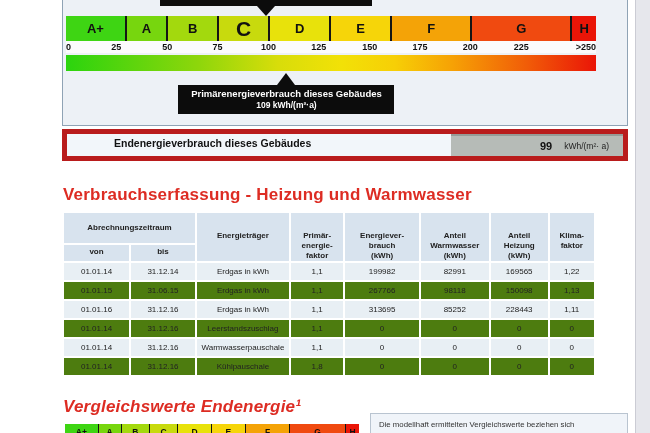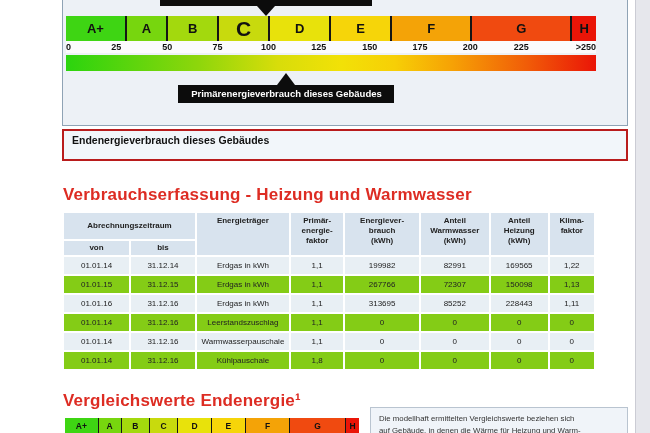--- a/index.html
+++ b/index.html
@@ -31,45 +31,45 @@
     background:linear-gradient(to right,#2bd40e 0%,#8ed60b 25%,#d8dd0a 40%,#f2e107 52%,#f7cf06 62%,#f6a105 73%,#f15c08 87%,#ea1507 100%); }
   .marker-bottom-zone { position:relative; height:38px; }
   .arrow-up { position:absolute; top:2px; width:0; height:0;
     border-left:9px solid transparent; border-right:9px solid transparent; border-bottom:12px solid #0c0c0c; }
   .primary-label-box { position:absolute; top:14px; width:216px; background:#0c0c0c; color:#ffffff;
     text-align:center; padding:3px 4px 4px 4px; }
   .primary-label-box .l1 { font-size:9.5px; font-weight:700; }
   .primary-label-box .l2 { font-size:8.5px; font-weight:700; margin-top:1px; }
 
   
-  .end-row { margin-top:3px; width:566px; height:32px; border:2px solid #b91c1c;
-    background:#f2f6fa; display:flex; }
+  .end-row { margin-top:3px; width:566px; height:32px; border:5px solid #b91c1c;
+    background:#f2f6fa; display:flex;padding-left:39px; }
   .end-row .txt { flex:1; padding:3px 0 0 8px; }
   .end-row .t1 { font-size:10.5px; font-weight:700; color:#111; }
   .end-row .t2 { font-size:9.5px; color:#333; }
   .end-value-box { width:172px; background:#b6bbb7; border-top:2px solid #969b97;
     display:flex; align-items:center; justify-content:flex-end; padding-right:14px; gap:12px; }
   .end-value-box .val { font-size:11px; font-weight:700; color:#111; }
   .end-value-box .unit { font-size:8.5px; color:#222; }
 
   
   .red-heading { color:#dd2c23; font-weight:700; font-size:17px; letter-spacing:0.2px; }
   .h-consumption { margin:24px 0 0 1px; }
-  .h-comparison { margin:20px 0 6px 1px; }
+  .h-comparison { margin:20px 0 6px 1px;font-style:italic; }
 
   
   table.consumption { margin-top:6px; width:534px; border-collapse:separate; border-spacing:2px; table-layout:fixed; }
   table.consumption th, table.consumption td { font-size:8px; color:#222; text-align:center; }
-  table.consumption th { background:#d8e3ee; font-weight:700; vertical-align:top; padding-top:3px;
+  table.consumption th { background:#d8e3ee; font-weight:700; vertical-align:top; padding-top:18px;
     white-space:pre-line; line-height:1.25; }
   table.consumption th.group { vertical-align:middle; padding-top:0; height:26px; }
   table.consumption th.sub { height:14px; padding-top:2px; }
   table.consumption td { height:17px; vertical-align:middle; }
   tr.r-odd td { background:#e8eff4; }
-  tr.r-even td { background:#84cc16; }
+  tr.r-even td { background:#4d7c0f; }
 
   
   .bottom-row { position:relative; margin-top:7px; width:566px; }
   .mini-scale { width:294px; margin-left:3px; }
   .mini-scale .band-strip { height:16px; }
   .mini-scale .band { font-size:8.5px; font-weight:700; }
   .mini-scale .band + .band { border-left:1px solid #151515; }
   .mini-scale .tick-row { height:8px; background:transparent; }
   .mini-scale .tick { font-size:5px; top:1px; }
   .mini-scale .gradient-bar { height:10px; margin-top:1px; }
@@ -134,28 +134,33 @@
           <span class="tick" style="left:85.9%">225</span>
           <span class="tick last">&gt;250</span>
         </div>
 
         <div class="gradient-bar"></div>
 
         <div class="marker-bottom-zone">
           <div class="arrow-up" style="left:calc(41.6% - 9px)"></div>
           <div class="primary-label-box" style="left:calc(41.6% - 108px)">
             <div class="l1">Primärenergieverbrauch dieses Gebäudes</div>
+            <div class="l2">109 kWh/(m²·a)</div>
           </div>
         </div>
       </div>
     </div>
 
     <div class="end-row">
       <div class="txt">
         <div class="t1">Endenergieverbrauch dieses Gebäudes</div>
+      </div>
+      <div class="end-value-box">
+        <span class="val">99</span>
+        <span class="unit">kWh/(m²· a)</span>
       </div>
     </div>
 
     <div class="red-heading h-consumption">Verbrauchserfassung - Heizung und Warmwasser</div>
 
     <table class="consumption">
       <colgroup>
         <col style="width:12.6%">
           <col style="width:12.4%">
           <col style="width:17.8%">
@@ -195,25 +200,25 @@
           <td>31.12.14</td>
           <td>Erdgas in kWh</td>
           <td>1,1</td>
           <td>199982</td>
           <td>82991</td>
           <td>169565</td>
           <td>1,22</td>
         </tr>
         <tr class="r-even">
           <td>01.01.15</td>
-          <td>31.12.15</td>
+          <td>31.06.15</td>
           <td>Erdgas in kWh</td>
           <td>1,1</td>
           <td>267766</td>
-          <td>72307</td>
+          <td>98118</td>
           <td>150098</td>
           <td>1,13</td>
         </tr>
         <tr class="r-odd">
           <td>01.01.16</td>
           <td>31.12.16</td>
           <td>Erdgas in kWh</td>
           <td>1,1</td>
           <td>313695</td>
           <td>85252</td>

